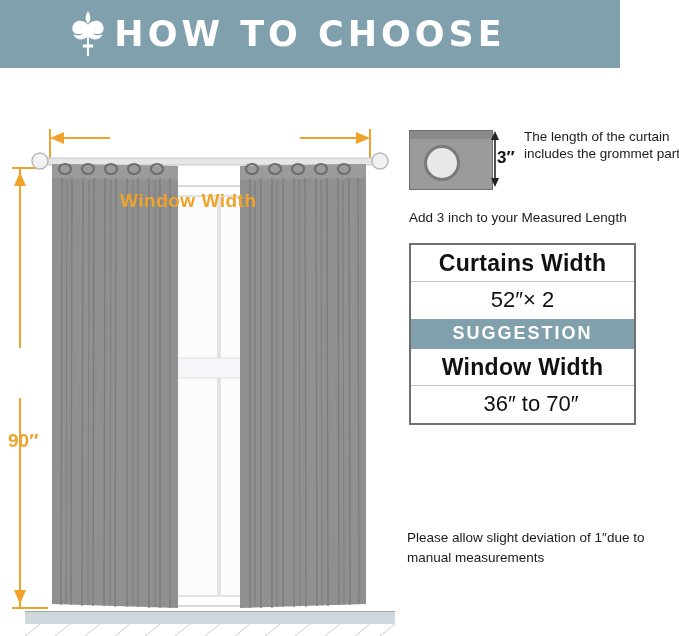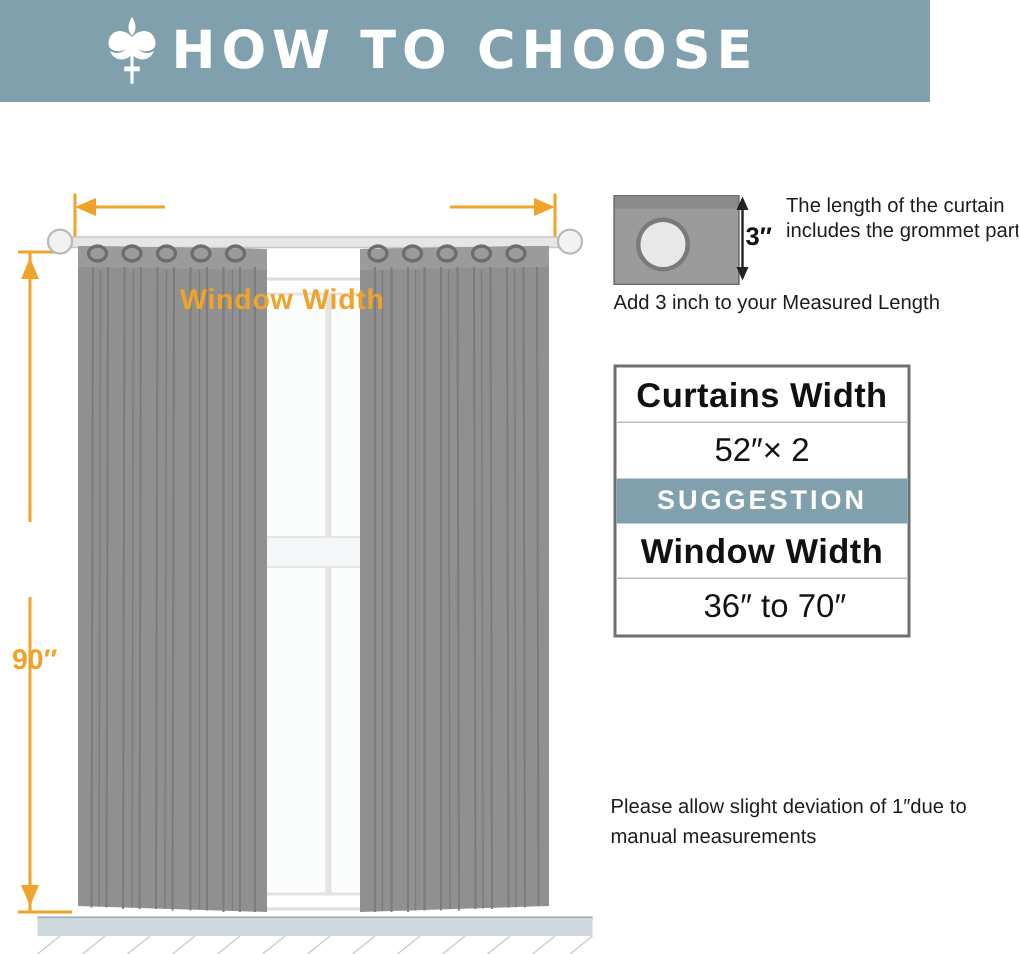--- a/index.html
+++ b/index.html
@@ -123,31 +123,31 @@
     left: 88px;
     top: 18px;
     font-size: 17px;
     font-weight: bold;
     color: #111;
   }
 
   .add-note {
     position: absolute;
     left: 5px;
-    top: 126px;
+    top: 142px;
     font-size: 13.5px;
     color: #1b1b1b;
   }
 
   
   .infobox {
     position: absolute;
     left: 5px;
     top: 175px;
-    width: 198px;
+    width: 227px;
     border: 2px solid #6f6f6f;
     background: #ffffff;
     box-sizing: border-box;
   }
   .ib-row {
     text-align: center;
     padding: 5px 4px 4px 4px;
     border-bottom: 1px solid #bdbdbd;
   }
   .ib-row:last-child { border-bottom: none; margin-left: 17px; }

